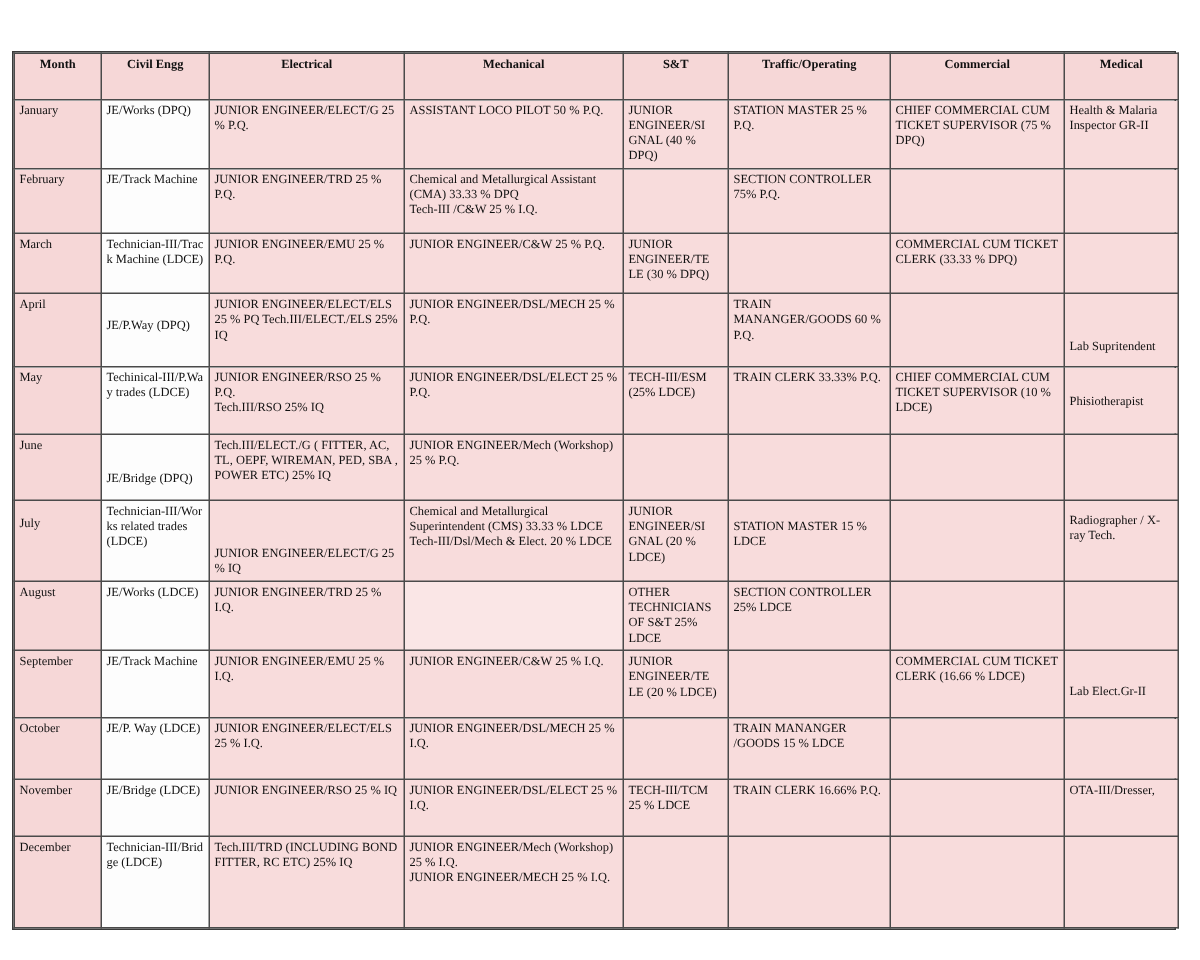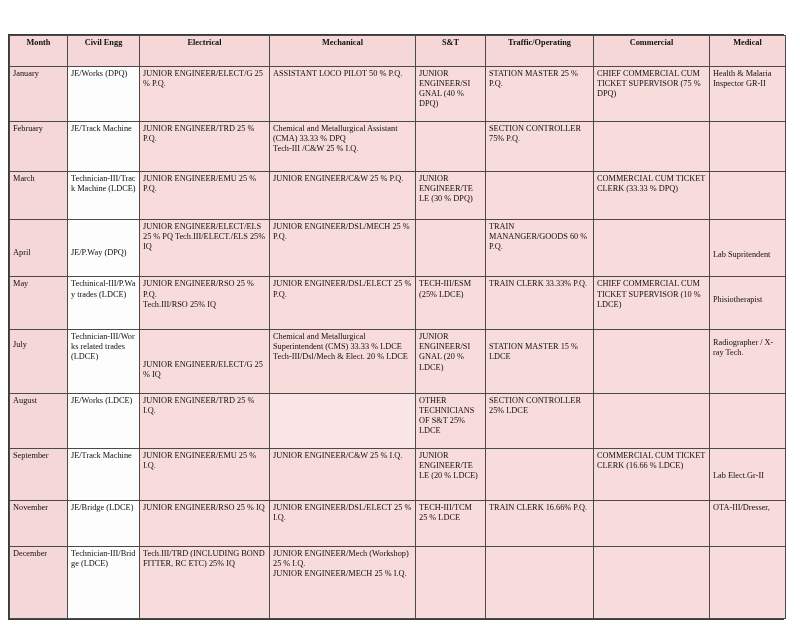--- a/index.html
+++ b/index.html
@@ -150,42 +150,52 @@
           <td class="white">Technician-III/Trac k Machine (LDCE)</td>
           <td class="pink pad-top-sm">JUNIOR ENGINEER/EMU 25 % P.Q.</td>
           <td class="pink">JUNIOR ENGINEER/C&amp;W 25 % P.Q.</td>
           <td class="pink">JUNIOR ENGINEER/TE LE (30 % DPQ)</td>
           <td class="pink"></td>
           <td class="pink">COMMERCIAL CUM TICKET CLERK (33.33 % DPQ)</td>
           <td class="pink"></td>
         </tr>
 
         <tr style="height:48px;">
-          <td class="month-cell" style="padding-top:28px;">April</td>
-          <td class="white" style="padding-top:28px;">JE/P.Way (DPQ)</td>
+          <td class="month-cell" style="padding-top:2px;">April</td>
+          <td class="white" style="padding-top:16px;">JE/P.Way (DPQ)</td>
           <td class="pink">JUNIOR ENGINEER/ELECT/ELS 25 % PQ Tech.III/ELECT./ELS 25% IQ</td>
           <td class="pink pad-top-md">JUNIOR ENGINEER/DSL/MECH        25 % P.Q.</td>
           <td class="pink"></td>
           <td class="pink pad-top-md">TRAIN MANANGER/GOODS 60 % P.Q.</td>
           <td class="pink"></td>
           <td class="pink" style="padding-top:30px;">Lab Supritendent</td>
         </tr>
 
         <tr style="height:44px;">
           <td class="month-cell">May</td>
           <td class="white pad-top-sm">Techinical-III/P.Wa y trades (LDCE)</td>
           <td class="pink" style="white-space:pre-line;">JUNIOR ENGINEER/RSO 25 % P.Q.
 Tech.III/RSO        25%  IQ</td>
           <td class="pink">JUNIOR ENGINEER/DSL/ELECT 25 % P.Q.</td>
           <td class="pink pad-top-sm">TECH-III/ESM (25% LDCE)</td>
           <td class="pink pad-top-sm">TRAIN CLERK 33.33% P.Q.</td>
           <td class="pink">CHIEF COMMERCIAL CUM TICKET SUPERVISOR (10 % LDCE)</td>
           <td class="pink" style="padding-top:18px;">Phisiotherapist</td>
         </tr>
 
+        <tr style="height:44px;">
+          <td class="month-cell">June</td>
+          <td class="white" style="padding-top:24px;">JE/Bridge (DPQ)</td>
+          <td class="pink">Tech.III/ELECT./G ( FITTER, AC, TL, OEPF, WIREMAN, PED, SBA , POWER ETC) 25% IQ</td>
+          <td class="pink pad-top-sm">JUNIOR ENGINEER/Mech (Workshop)           25 % P.Q.</td>
+          <td class="pink"></td>
+          <td class="pink"></td>
+          <td class="pink"></td>
+          <td class="pink"></td>
+        </tr>
 
         <tr style="height:52px;">
           <td class="month-cell" style="padding-top:10px;">July</td>
           <td class="white pad-top-md">Technician-III/Wor ks related trades (LDCE)</td>
           <td class="pink" style="padding-top:30px;">JUNIOR ENGINEER/ELECT/G 25 % IQ</td>
           <td class="pink" style="white-space:pre-line;">Chemical and Metallurgical Superintendent (CMS)            33.33 % LDCE
 Tech-III/Dsl/Mech &amp; Elect. 20 % LDCE</td>
           <td class="pink">JUNIOR ENGINEER/SI GNAL (20 % LDCE)</td>
           <td class="pink" style="padding-top:12px;">STATION MASTER 15 % LDCE</td>
           <td class="pink"></td>
@@ -207,20 +217,30 @@
           <td class="month-cell">September</td>
           <td class="white pad-top-lg">JE/Track Machine</td>
           <td class="pink pad-top-sm">JUNIOR ENGINEER/EMU 25 % I.Q.</td>
           <td class="pink pad-top-sm">JUNIOR ENGINEER/C&amp;W 25 % I.Q.</td>
           <td class="pink">JUNIOR ENGINEER/TE LE (20 % LDCE)</td>
           <td class="pink"></td>
           <td class="pink">COMMERCIAL CUM TICKET CLERK (16.66 % LDCE)</td>
           <td class="pink" style="padding-top:22px;">Lab Elect.Gr-II</td>
         </tr>
 
+        <tr style="height:40px;">
+          <td class="month-cell">October</td>
+          <td class="white pad-top-lg">JE/P. Way (LDCE)</td>
+          <td class="pink pad-top-sm">JUNIOR ENGINEER/ELECT/ELS 25 % I.Q.</td>
+          <td class="pink pad-top-sm">JUNIOR ENGINEER/DSL/MECH        25 % I.Q.</td>
+          <td class="pink"></td>
+          <td class="pink pad-top-sm" style="white-space:pre-line;">TRAIN MANANGER /GOODS          15 % LDCE</td>
+          <td class="pink"></td>
+          <td class="pink"></td>
+        </tr>
 
         <tr style="height:38px;margin-top:17px;">
           <td class="month-cell">November</td>
           <td class="white pad-top-sm">JE/Bridge (LDCE)</td>
           <td class="pink pad-top-sm">JUNIOR ENGINEER/RSO 25 % IQ</td>
           <td class="pink pad-top-sm">JUNIOR ENGINEER/DSL/ELECT 25 % I.Q.</td>
           <td class="pink pad-top-sm">TECH-III/TCM 25 % LDCE</td>
           <td class="pink pad-top-sm">TRAIN CLERK 16.66% P.Q.</td>
           <td class="pink"></td>
           <td class="pink pad-top-sm">OTA-III/Dresser,</td>

